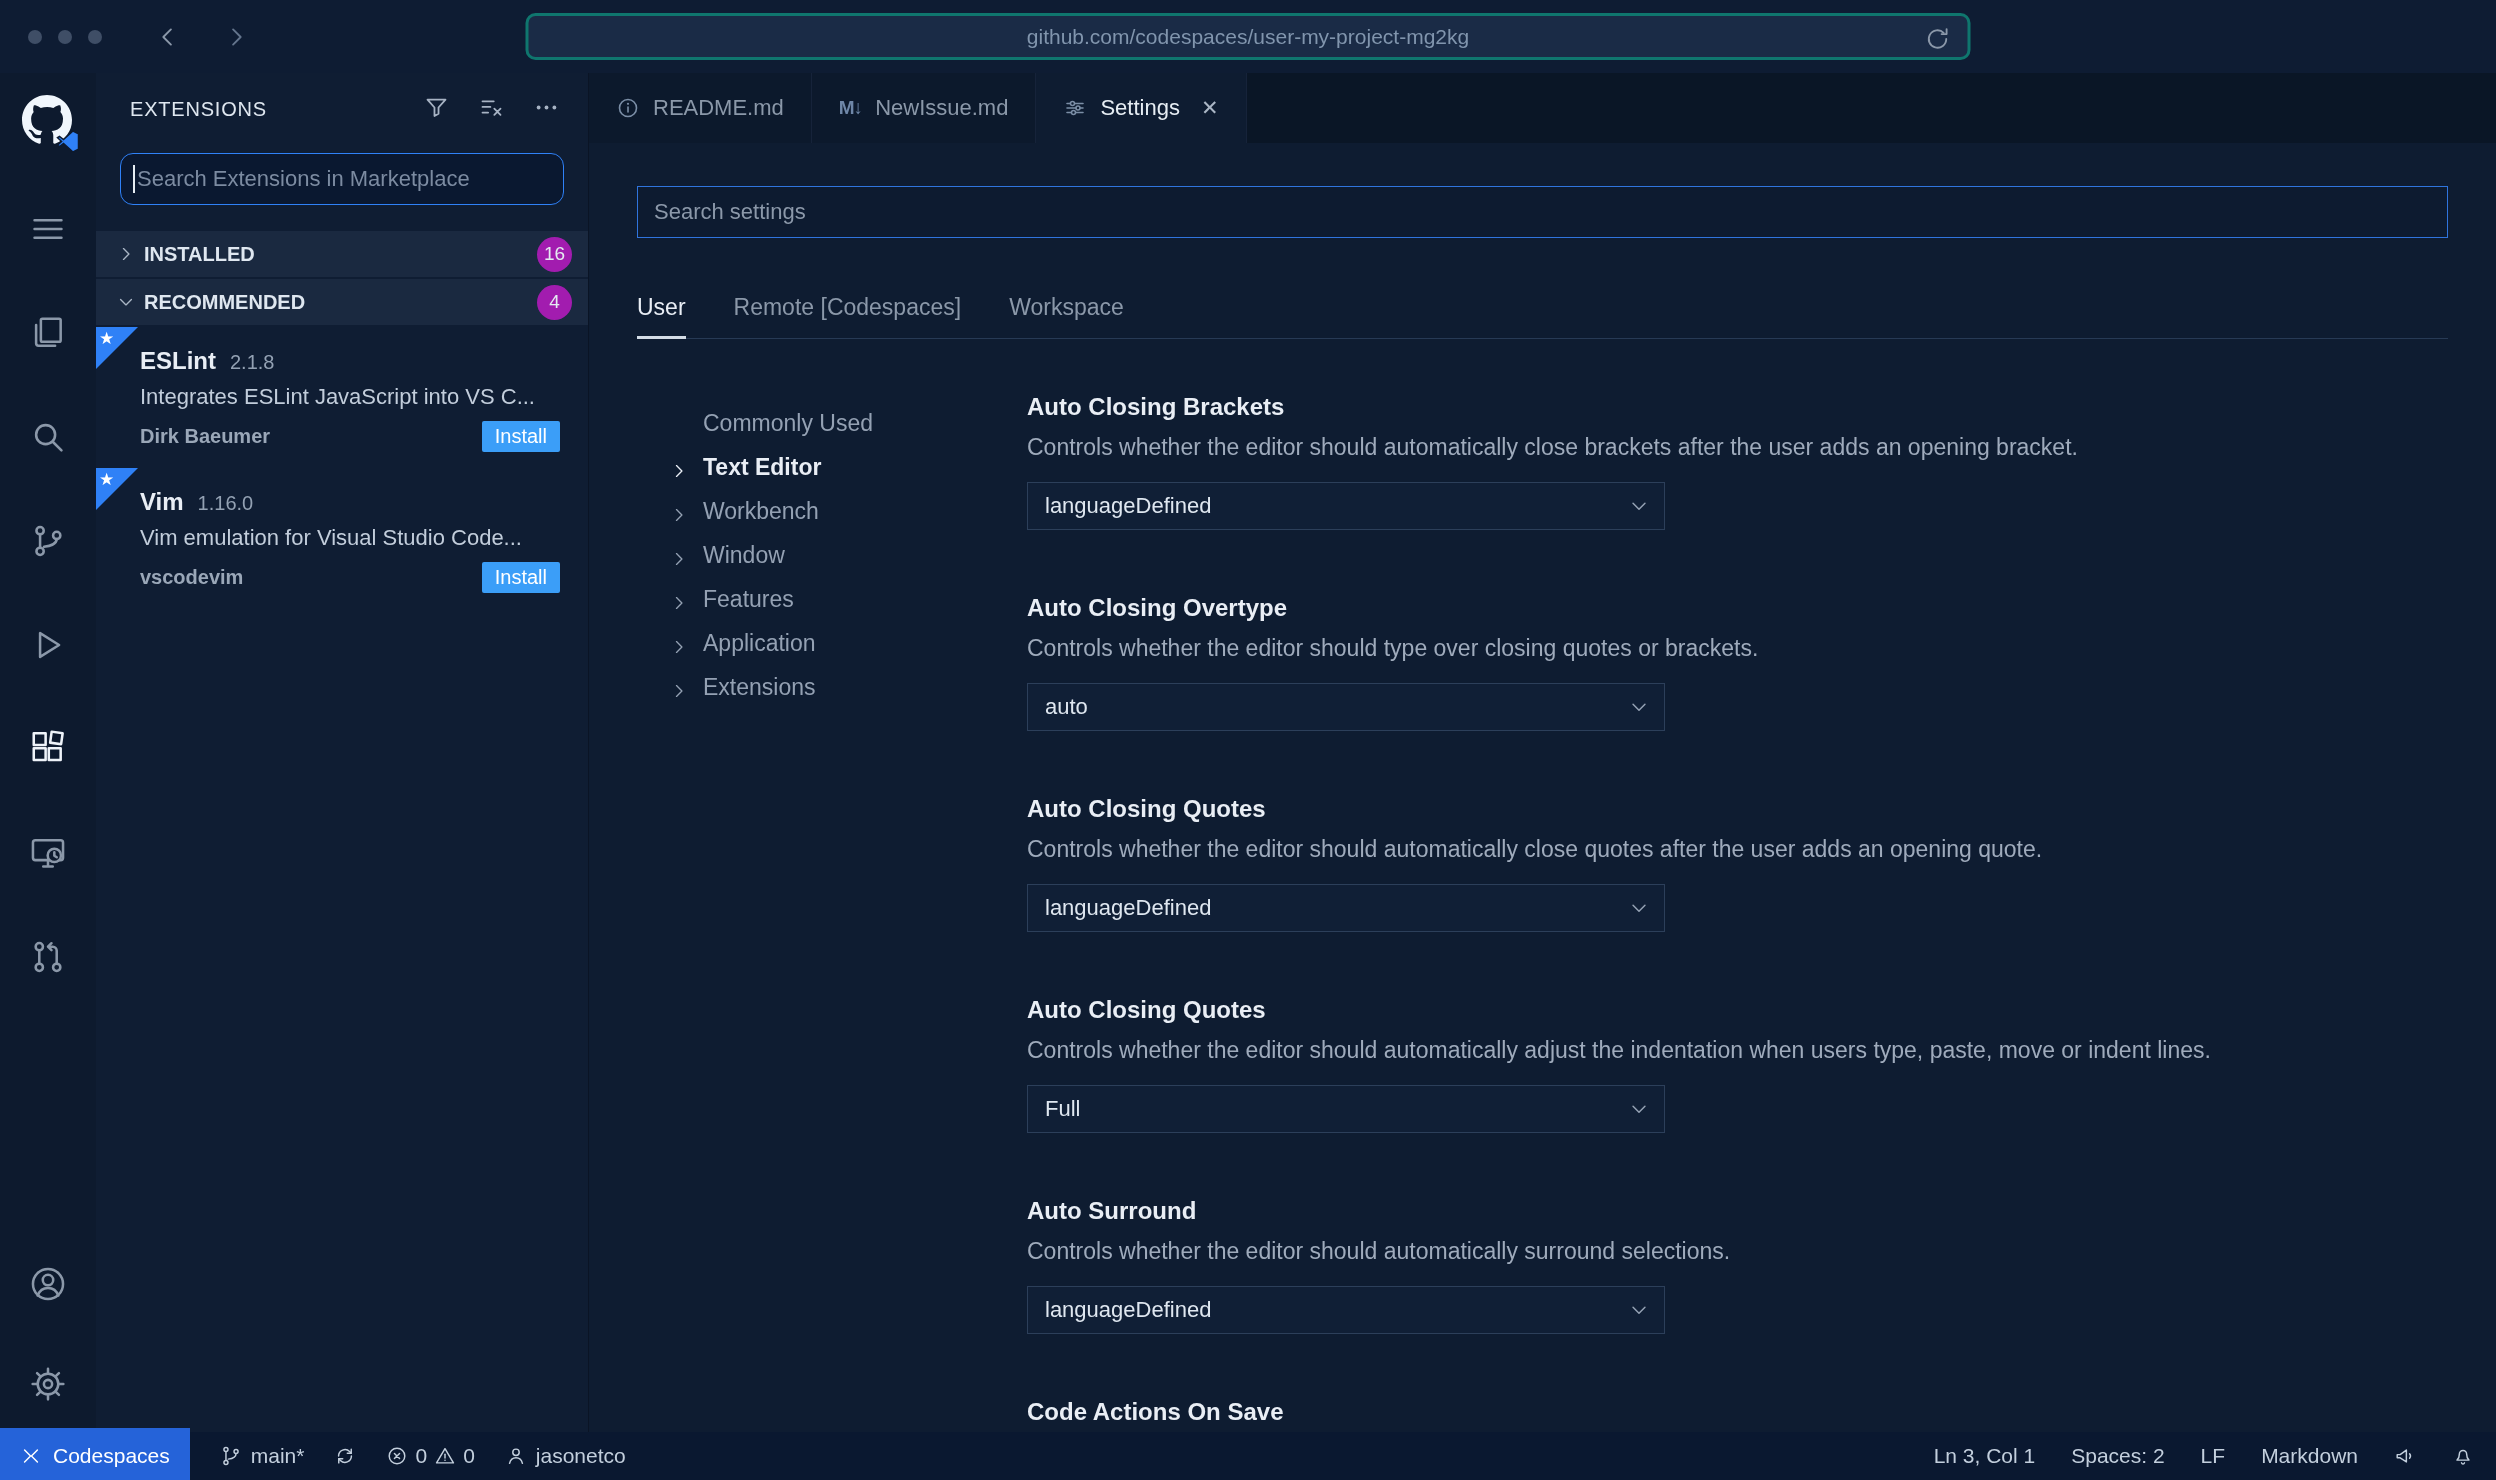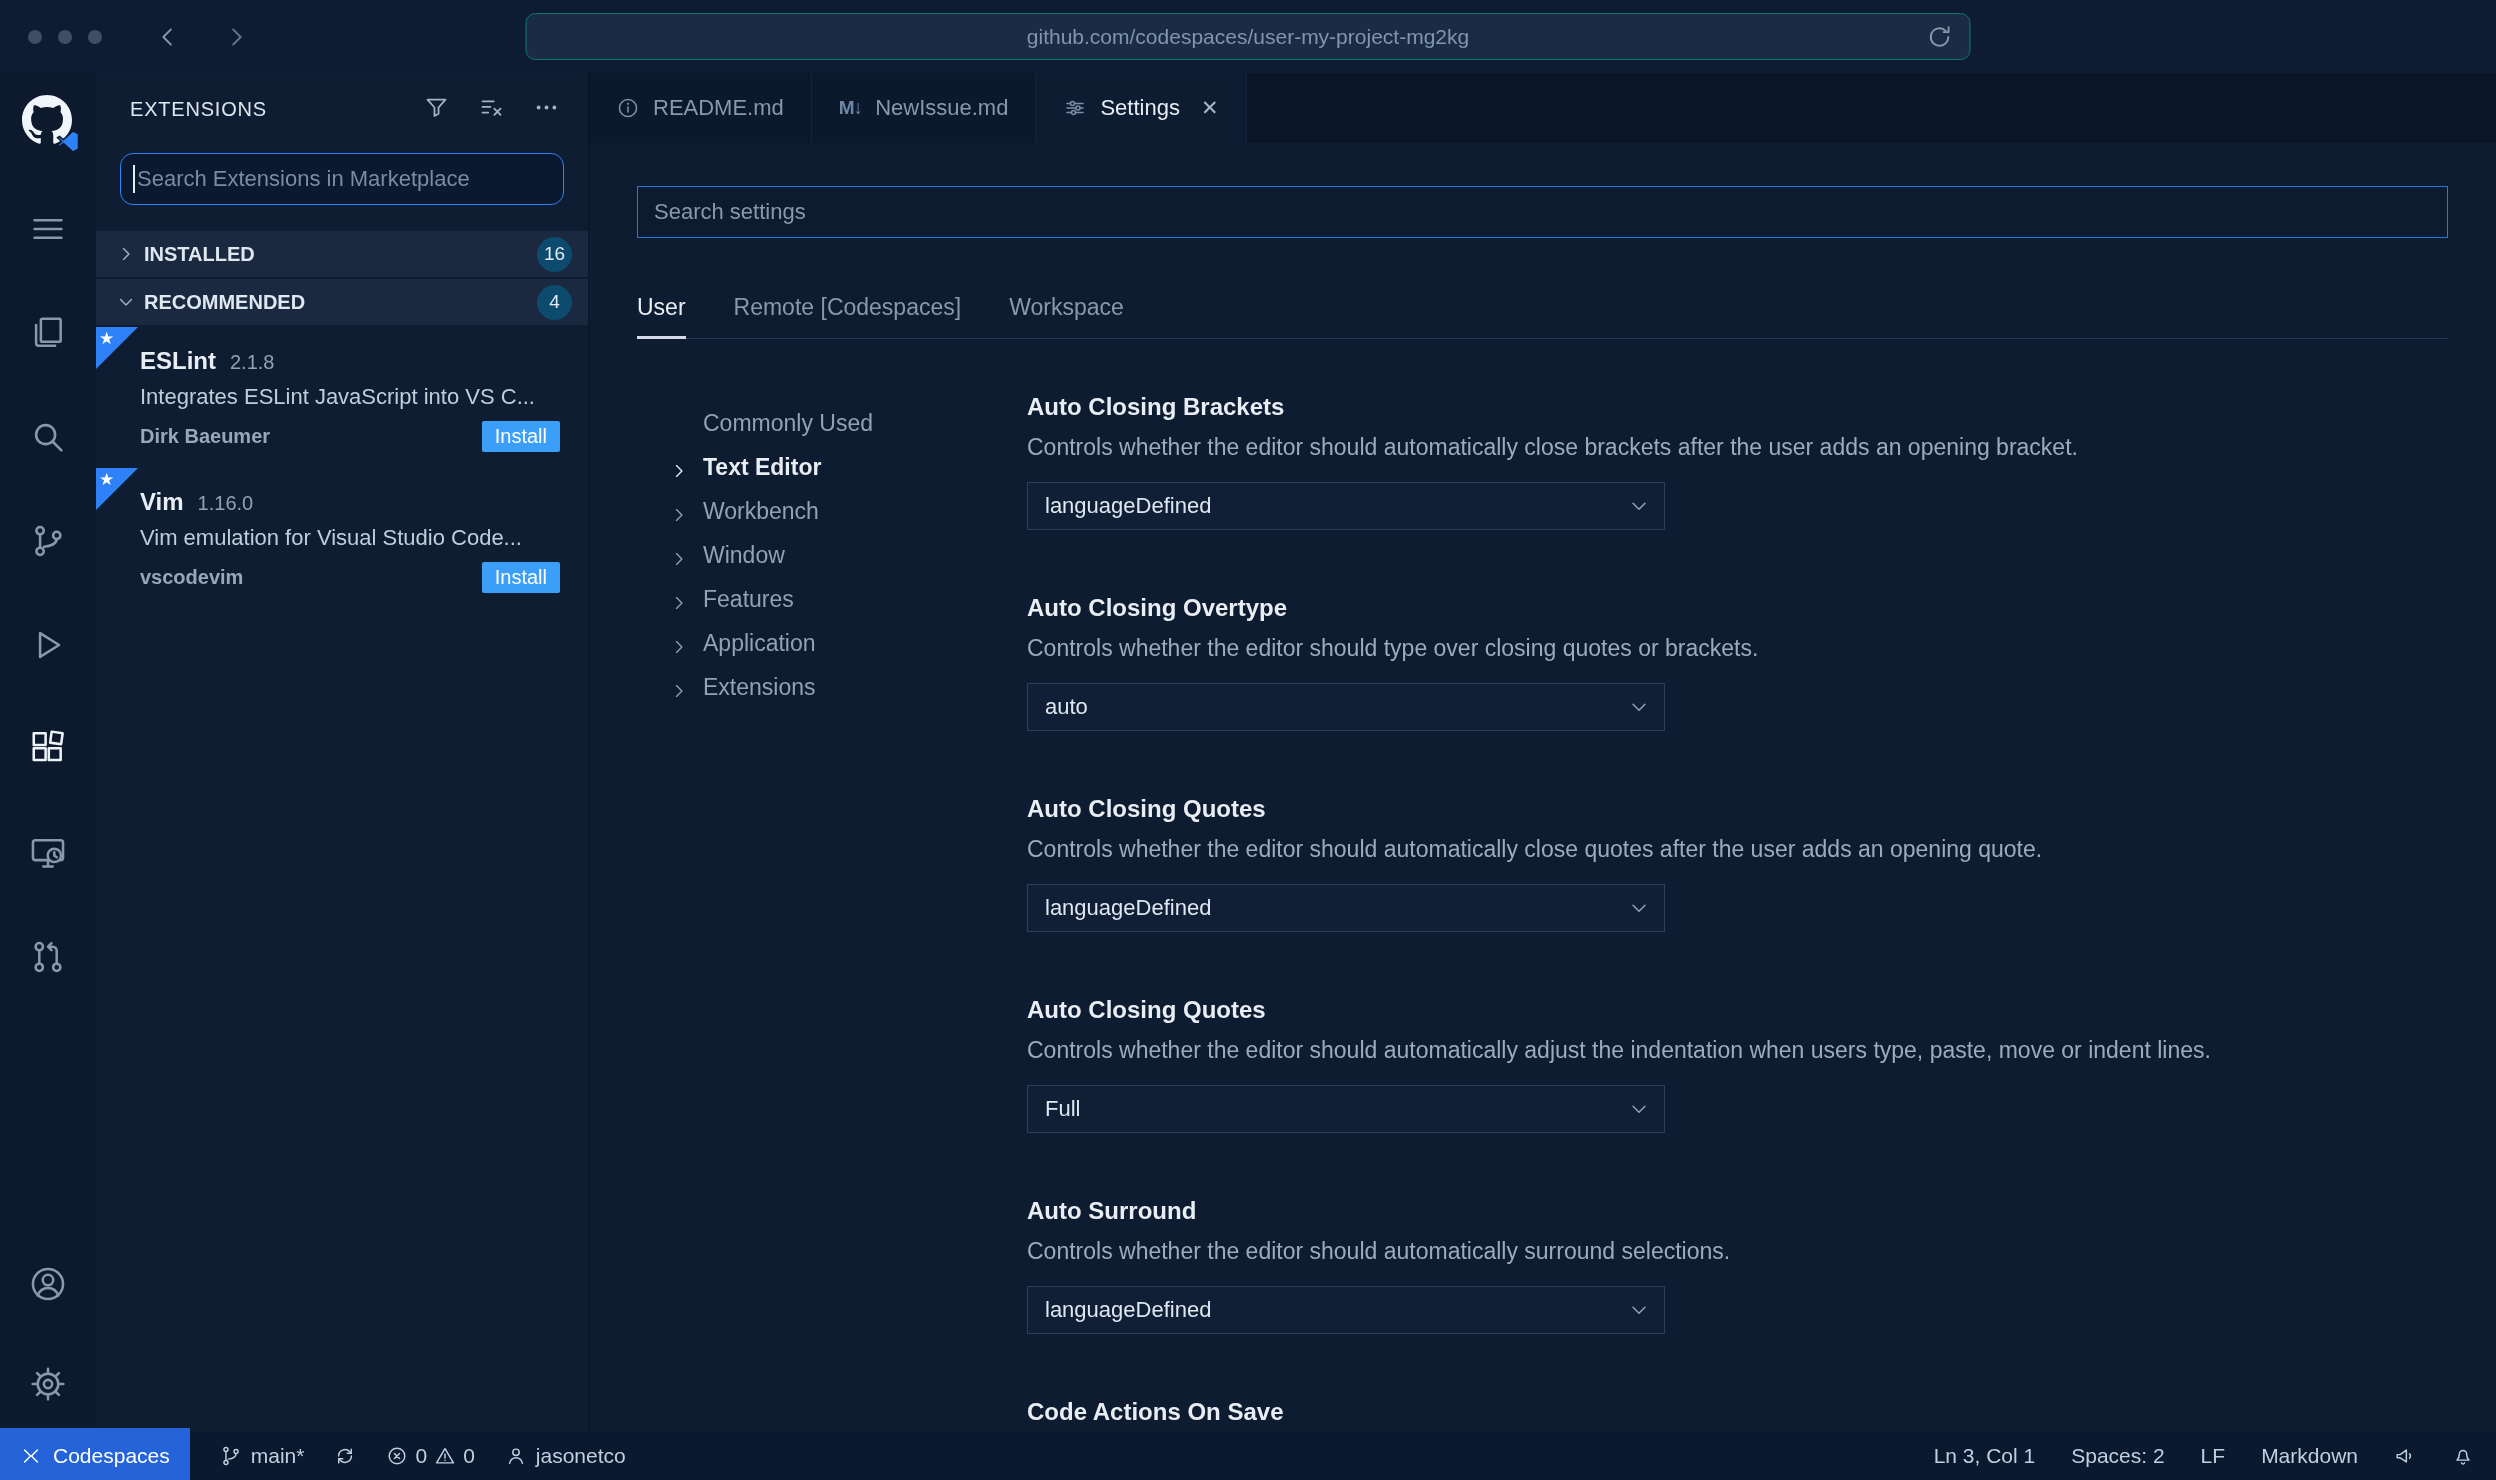--- a/index.html
+++ b/index.html
@@ -12,21 +12,21 @@
   .fic { fill:currentColor; stroke:none; }
 
   
   .chrome { height:73px; background:#0e1c33; display:flex; align-items:center; padding:0 28px; position:relative; }
   .win-dots { display:flex; gap:16px; }
   .win-dot { width:14px; height:14px; border-radius:50%; background:#3f4e66; }
   .nav-btns { display:flex; gap:40px; margin-left:52px; align-items:center; }
   .nav-btn { color:#8b98a9; display:flex; }
   .nav-btn.fwd { color:#64758d; }
   .url-bar { position:absolute; left:50%; transform:translateX(-50%); width:1445px; height:47px;
-    background:#1a2b46; border:1px solid #0f766e; border-radius:10px;
+    background:#1a2b46; border:3px solid #0f766e; border-radius:10px;
     display:flex; align-items:center; justify-content:center; color:#8195ad; font-size:21px; }
   .refresh-btn { position:absolute; right:16px; top:9px; color:#8b98a9; }
 
   
   .main { display:flex; height:1359px; }
 
   
   .activity { width:96px; background:#0d1a2e; display:flex; flex-direction:column; align-items:center; padding-top:22px; flex-shrink:0; }
   .logo { position:relative; width:52px; height:52px; margin-bottom:30px; }
   .logo .octo { color:#f0f6fc; }
@@ -41,21 +41,21 @@
   .sb-title { font-size:20px; letter-spacing:.8px; color:#dfe7f0; }
   .sb-actions { margin-left:auto; display:flex; gap:28px; align-items:center; color:#a7b3c4; }
   .sb-search { margin:8px 24px 26px; position:relative; }
   .sb-search input { width:100%; height:52px; background:#0a1830; border:1.5px solid #2f81f7; border-radius:13px;
     color:#4d7c0f; font-size:22px; padding:0 16px; outline:none; }
   .sb-search input::placeholder { color:#7c8ba1; }
   .sb-caret { position:absolute; left:13px; top:12px; width:2px; height:28px; background:#e6edf3; }
   .section { height:46px; background:#1a2940; display:flex; align-items:center; padding:0 16px 0 20px; gap:8px; margin-bottom:2px; cursor:pointer; }
   .section .chev { color:#aab6c5; display:flex; }
   .section .lbl { font-weight:bold; font-size:20px; color:#dfe7f0; }
-  .badge { margin-left:auto; min-width:35px; height:35px; border-radius:18px; background:#0c4a6e; color:#e4eaf1;
+  .badge { margin-left:auto; min-width:35px; height:35px; border-radius:18px; background:#a21caf; color:#e4eaf1;
     font-size:19px; display:flex; align-items:center; justify-content:center; padding:0 6px; }
   .ext-item { position:relative; padding:20px 28px 16px 44px; }
   .ribbon { position:absolute; left:0; top:0; width:0; height:0; border-top:42px solid #2f81f7; border-right:42px solid transparent; }
   .ribbon-star { position:absolute; left:3px; top:1px; color:#fff; font-size:17px; }
   .ext-row1 { display:flex; align-items:baseline; gap:14px; }
   .ext-name { font-size:24px; font-weight:bold; color:#e9eef5; }
   .ext-ver { font-size:20px; color:#93a1b3; }
   .ext-desc { margin-top:9px; font-size:22px; color:#c2cddb; white-space:nowrap; overflow:hidden; }
   .ext-row3 { margin-top:11px; display:flex; align-items:center; }
   .ext-author { font-size:20px; font-weight:bold; color:#9aa7b8; }

